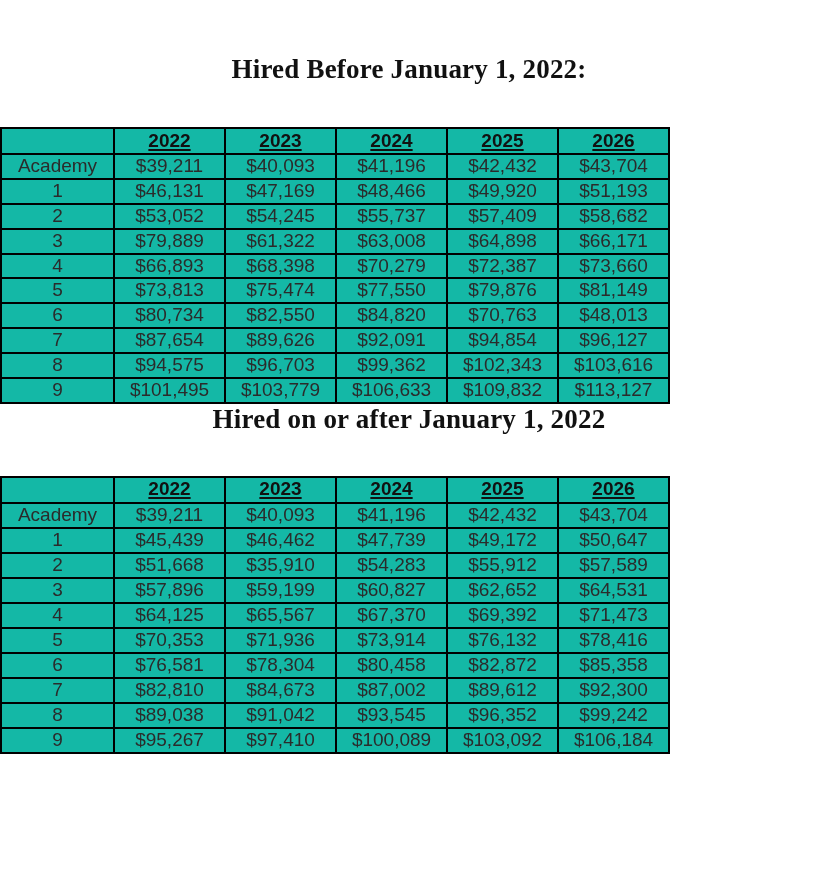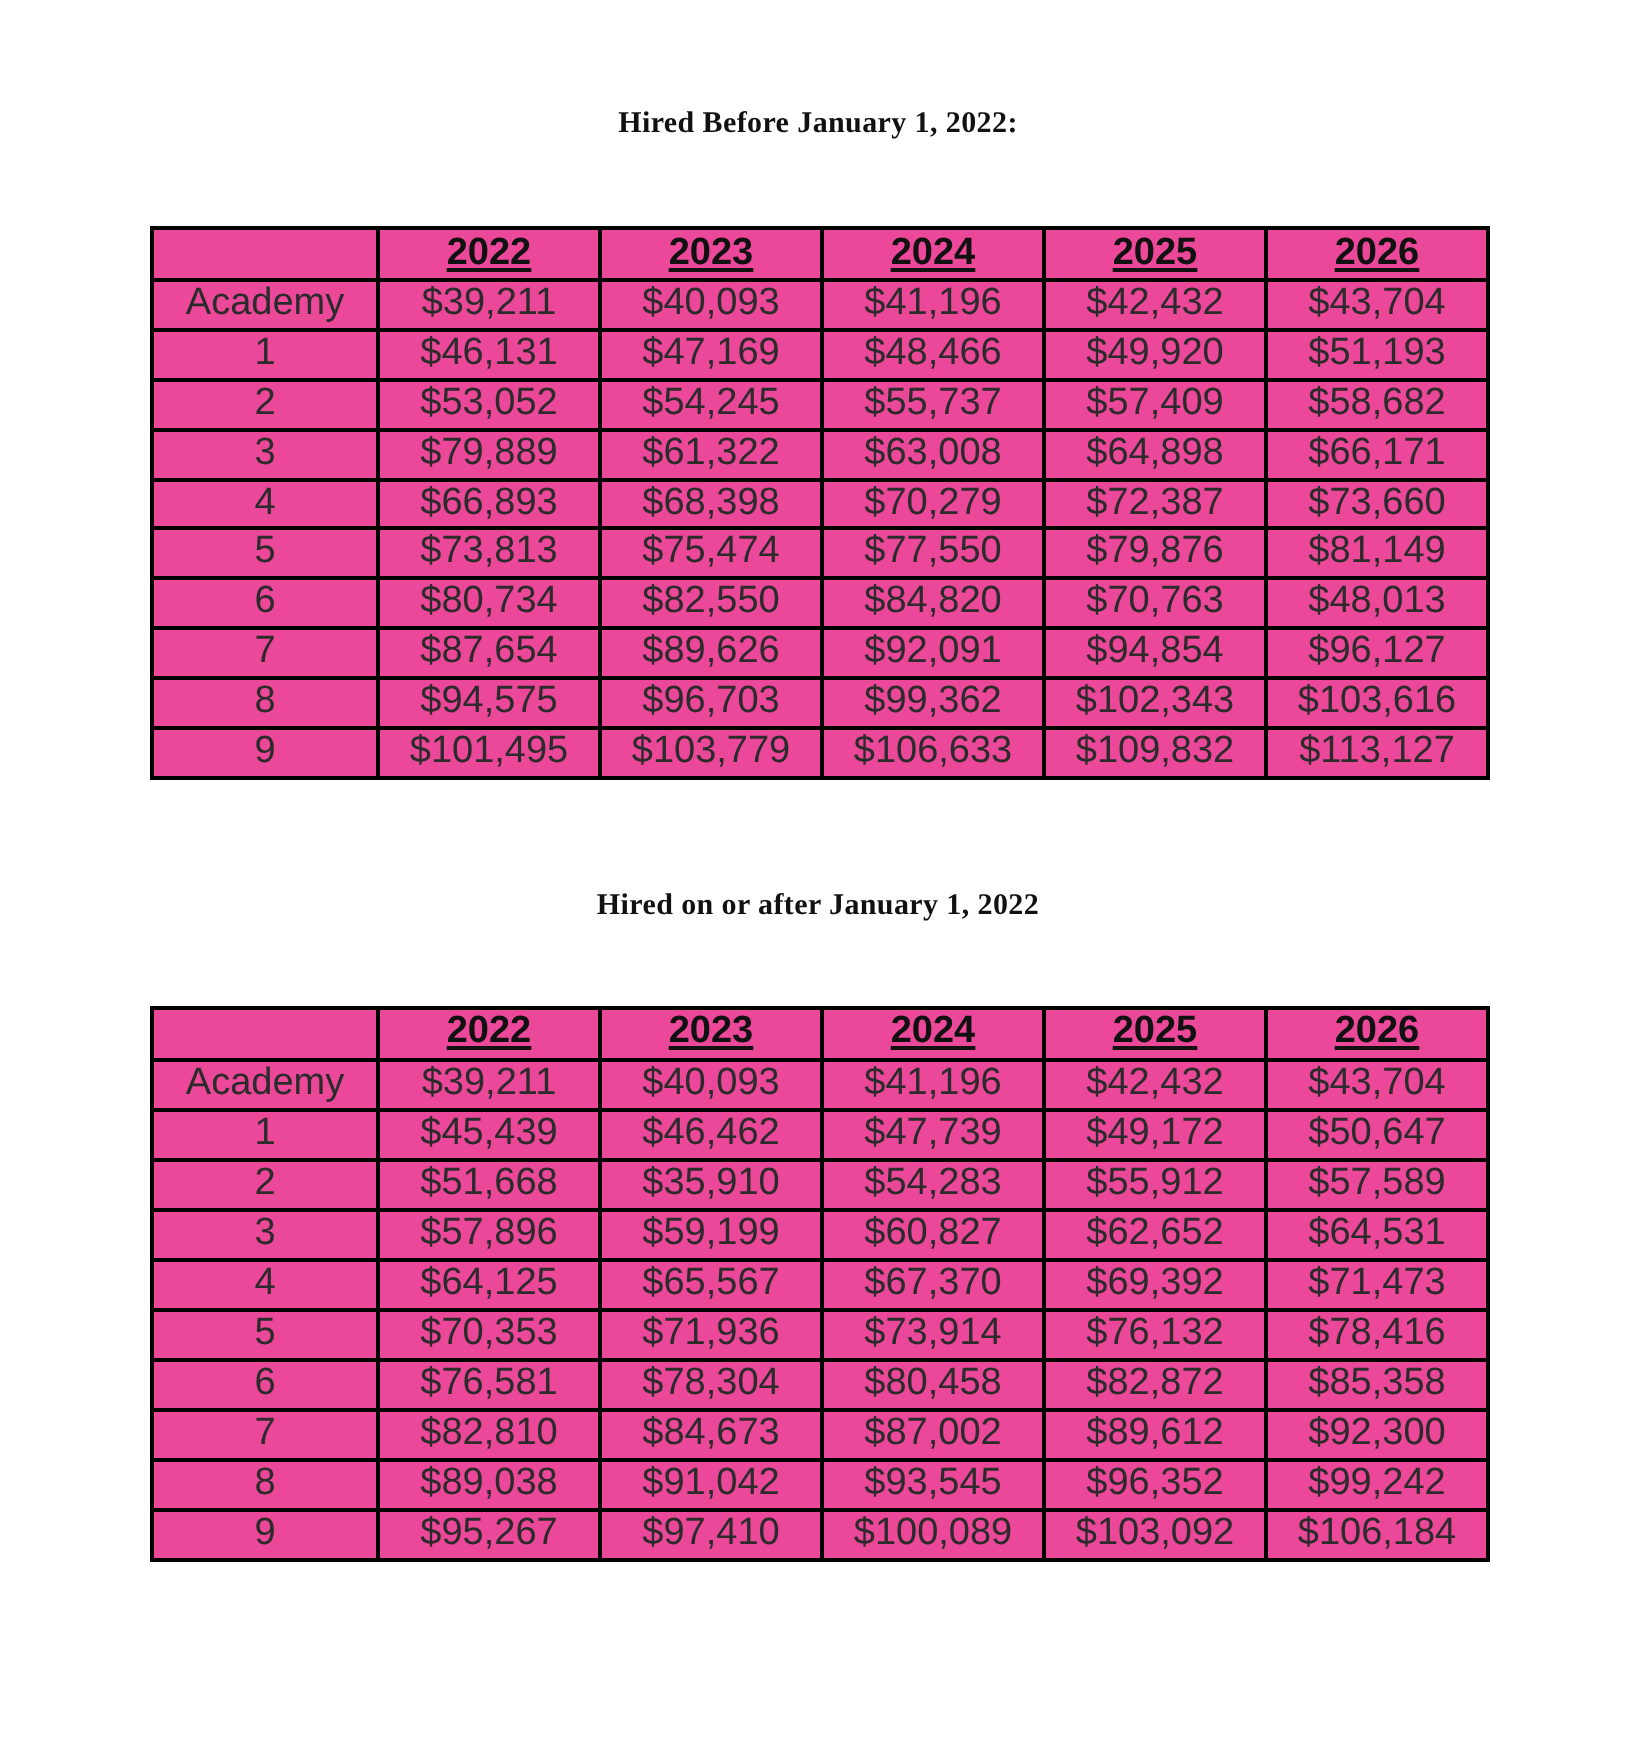--- a/index.html
+++ b/index.html
@@ -12,35 +12,34 @@
   .page {
     position: relative;
     width: 825px;
     height: 876px;
     background: #ffffff;
     overflow: hidden;
   }
   .doc-title {
     font-family: "Liberation Serif", serif;
     font-weight: bold;
-    font-size: 15px;
+    font-size: 27px;
     color: #111111;
     text-align: center;
     width: 668px;
     margin-left: 75px;
     letter-spacing: 0.2px;
   }
   .title-1 { padding-top: 54px; }
-  .title-2 { padding-top: 55px; }
+  .title-2 { }
   .salary-table {
     border-collapse: collapse;
     table-layout: fixed;
     width: 668px;
-    margin-left: 75px;
-    background: #ec4899;
+    background: #14b8a6;
   }
   .table-1 { margin-top: 42px; }
   .table-2 { margin-top: 41px; }
   .salary-table th,
   .salary-table td {
     border: 2px solid #000000;
     text-align: center;
     vertical-align: middle;
     font-size: 19px;
     line-height: 1.1;

